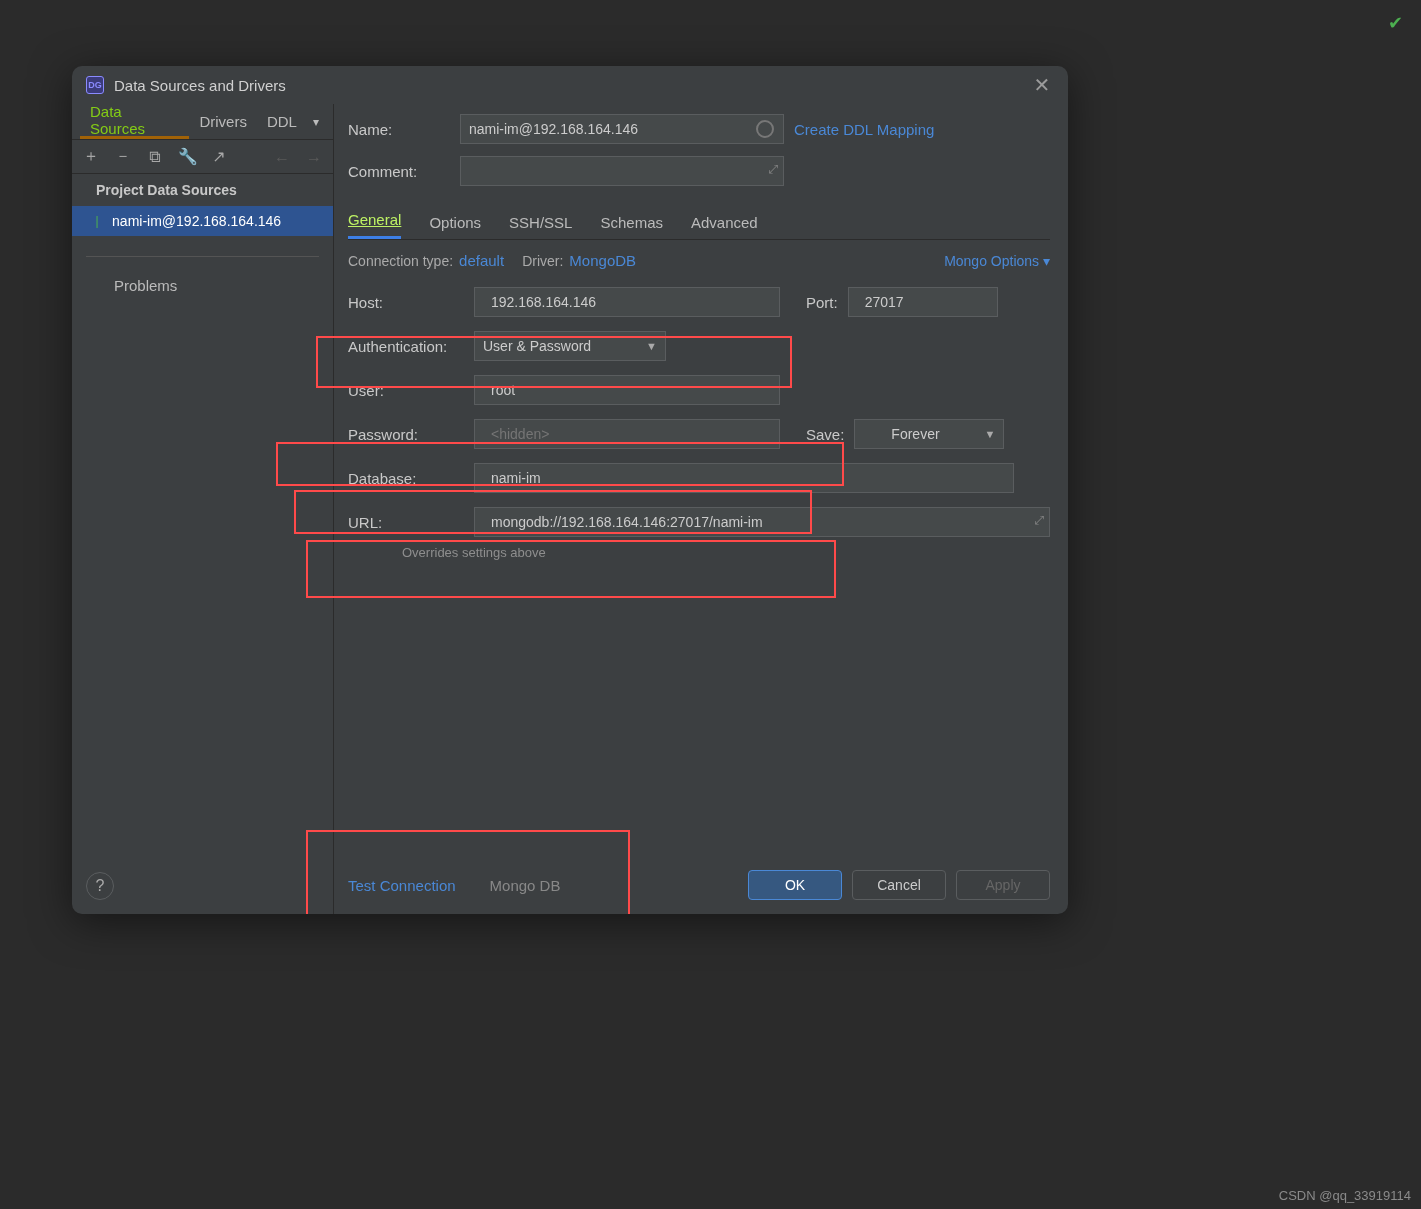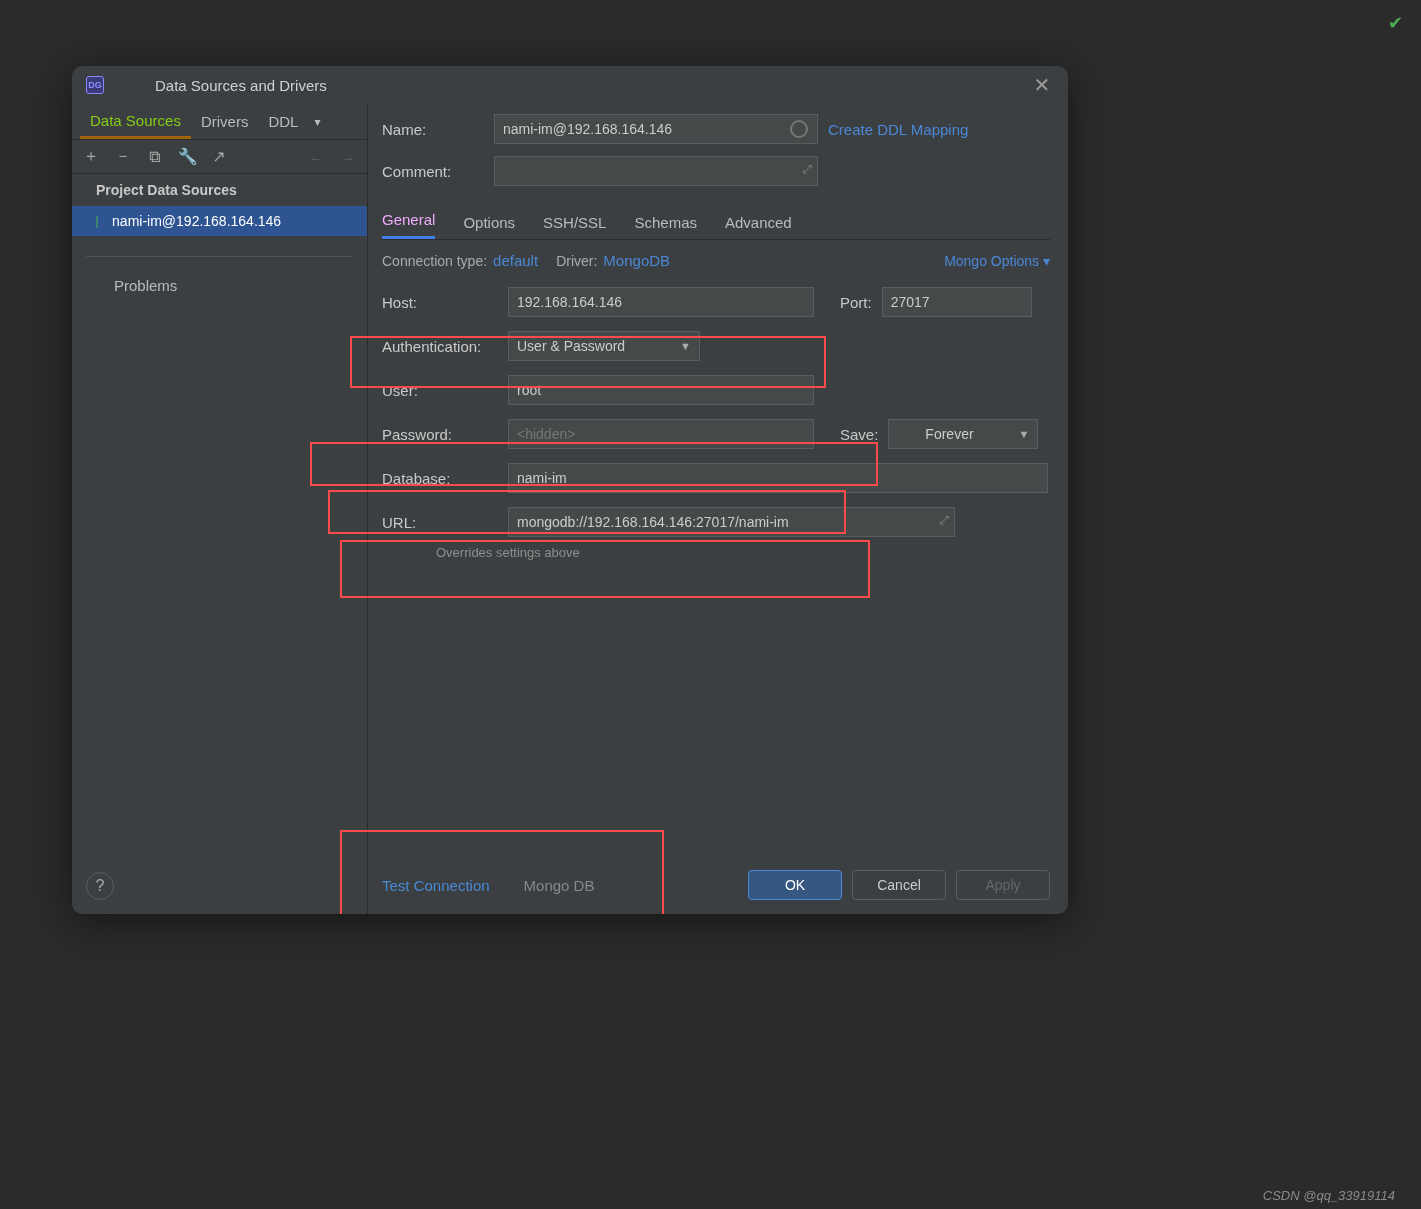--- a/index.html
+++ b/index.html
@@ -6,21 +6,21 @@
   body { background: #2b2b2b; width: 1421px; height: 1209px; position: relative; color: #bbbbbb; }
   
   .check-icon { position: absolute; top: 12px; right: 18px; color: #4caf50; font-size: 18px; }
   
   .dialog {
     position: absolute; left: 72px; top: 66px; width: 996px; height: 848px;
     background: #3c3f41; border-radius: 10px; overflow: hidden;
     display: flex; flex-direction: column;
     box-shadow: 0 8px 40px rgba(0,0,0,0.5);
   }
-  .titlebar { height: 38px; display: flex; align-items: center; padding: 0 14px; gap: 41px; }
+  .titlebar { height: 38px; display: flex; align-items: center; padding: 0 14px; }
   .titlebar .app-icon { width: 18px; height: 18px; background: #3b3b7a; border: 1px solid #8a8aff; border-radius: 3px; margin-right: 10px; display:flex;align-items:center;justify-content:center;font-size:9px;color:#8a8aff;font-weight:bold;}
   .titlebar .title { color: #d0d0d0; font-size: 15px; flex: 1; }
   .titlebar .close { color: #9b9b9b; font-size: 20px; cursor: pointer; width:24px;text-align:center;}
   
   .body { flex: 1; display: flex; }
   
   .sidebar { width: 296px; border-right: 1px solid #2b2b2b; display: flex; flex-direction: column; }
   .side-tabs { display: flex; align-items: center; height: 36px; border-bottom: 1px solid #2b2b2b; padding: 0 8px; }
   .side-tab { padding: 0 10px; height: 100%; display:flex;align-items:center; font-size:15px; color:#bbbbbb; cursor:pointer;}
   .side-tab.active { color:#84cc16; border-bottom: 3px solid #a16207; }
@@ -44,53 +44,53 @@
     padding: 0 8px; font-size:14px; border-radius:0;
   }
   .name-input { width: 324px; }
   .spinner { width:18px;height:18px;border:2px solid #777;border-radius:50%; margin-left:-28px; margin-right:10px;}
   .link { color:#4a88d6; font-size:15px; cursor:pointer; }
   .comment-input { width: 324px; position:relative;}
   .expand-ico { position:absolute; right:6px; top:6px; color:#888; font-size:12px; cursor:pointer;}
   
   .main-tabs { display:flex; gap:28px; border-bottom:1px solid #2b2b2b; height:36px; align-items:flex-end; margin-top:6px; margin-bottom:12px;}
   .main-tab { font-size:15px; color:#bbbbbb; padding-bottom:8px; cursor:pointer;}
-  .main-tab.active { color:#f0abfc; border-bottom:3px solid #3d7fe6;}
+  .main-tab.active { color:#bef264; border-bottom:3px solid #3d7fe6;text-decoration:underline;}
   
   .meta-row { display:flex; align-items:center; font-size:14px; color:#aaa; margin-bottom:18px;}
   .meta-row .more { margin-left:auto; color:#4a88d6; cursor:pointer;}
   
   .frow { display:flex; align-items:center; margin-bottom:14px; }
   .flbl { width: 126px; font-size:15px; color:#c9c9c9;}
-  .finput { height:30px; background:#45494a; border:1px solid #5a5d5f; color:#ccc; padding:0 8px; font-size:14px;}
+  .finput { height:30px; background:#45494a; border:1px solid #5a5d5f; color:#ccc; padding:0 16px; font-size:14px;}
   .host { width: 306px;}
   .port { width: 150px;}
   .sel { height:30px; background:#45494a; border:1px solid #5a5d5f; color:#ccc; padding:0 8px; font-size:14px; display:flex; align-items:center; justify-content:space-between; cursor:pointer;}
   .sel .caret { color:#aaa; font-size:11px;}
   .auth { width: 192px;}
   .user { width: 306px;}
   .pwd { width: 306px;}
   .db  { width: 540px;}
-  .url { width: 447px; position:relative;}
+  .url { width: 576px; position:relative;}
   .url .expand-ico{ right:6px; top:6px;}
   .save-sel { width: 150px; padding-left: 36px;}
   .hint { font-size:13px; color:#8e8e8e; margin-left:54px; margin-top:-8px;}
   
   .hl { position:absolute; border:2px solid #ff4a4a; pointer-events:none; }
   
   .bottom { margin-top:auto; display:flex; align-items:center; gap:14px;}
   .test-link { color:#4a88d6; font-size:15px; cursor:pointer; }
   .drv-label { color:#888; font-size:15px; margin-left:20px;}
   .btns { margin-left:auto; display:flex; gap:10px;}
   .btn { width:94px; height:30px; border:1px solid #5a5d5f; background:#3c3f41; color:#ccc; font-size:14px; cursor:pointer; border-radius:4px;}
   .btn.primary { background:#365880; border-color:#4a88d6; color:#fff;}
   .btn.disabled { color:#666;}
   .help { position:absolute; left:14px; bottom:14px; width:28px;height:28px;border:1px solid #5a5d5f;border-radius:50%;display:flex;align-items:center;justify-content:center;color:#aaa;font-size:16px;cursor:pointer;}
   
-  .watermark { position:absolute; right:26px; bottom:6px; font-size:13px; color:#8a8a8a;font-style:italic;}
+  .watermark { position:absolute; right:10px; bottom:6px; font-size:13px; color:#8a8a8a;}
 </style>
 </head>
 <body>
 
 <span class="check-icon">✔</span>
 
 <div class="dialog">
   <div class="titlebar">
     <span class="app-icon">DG</span>
     <span class="title">Data Sources and Drivers</span>

